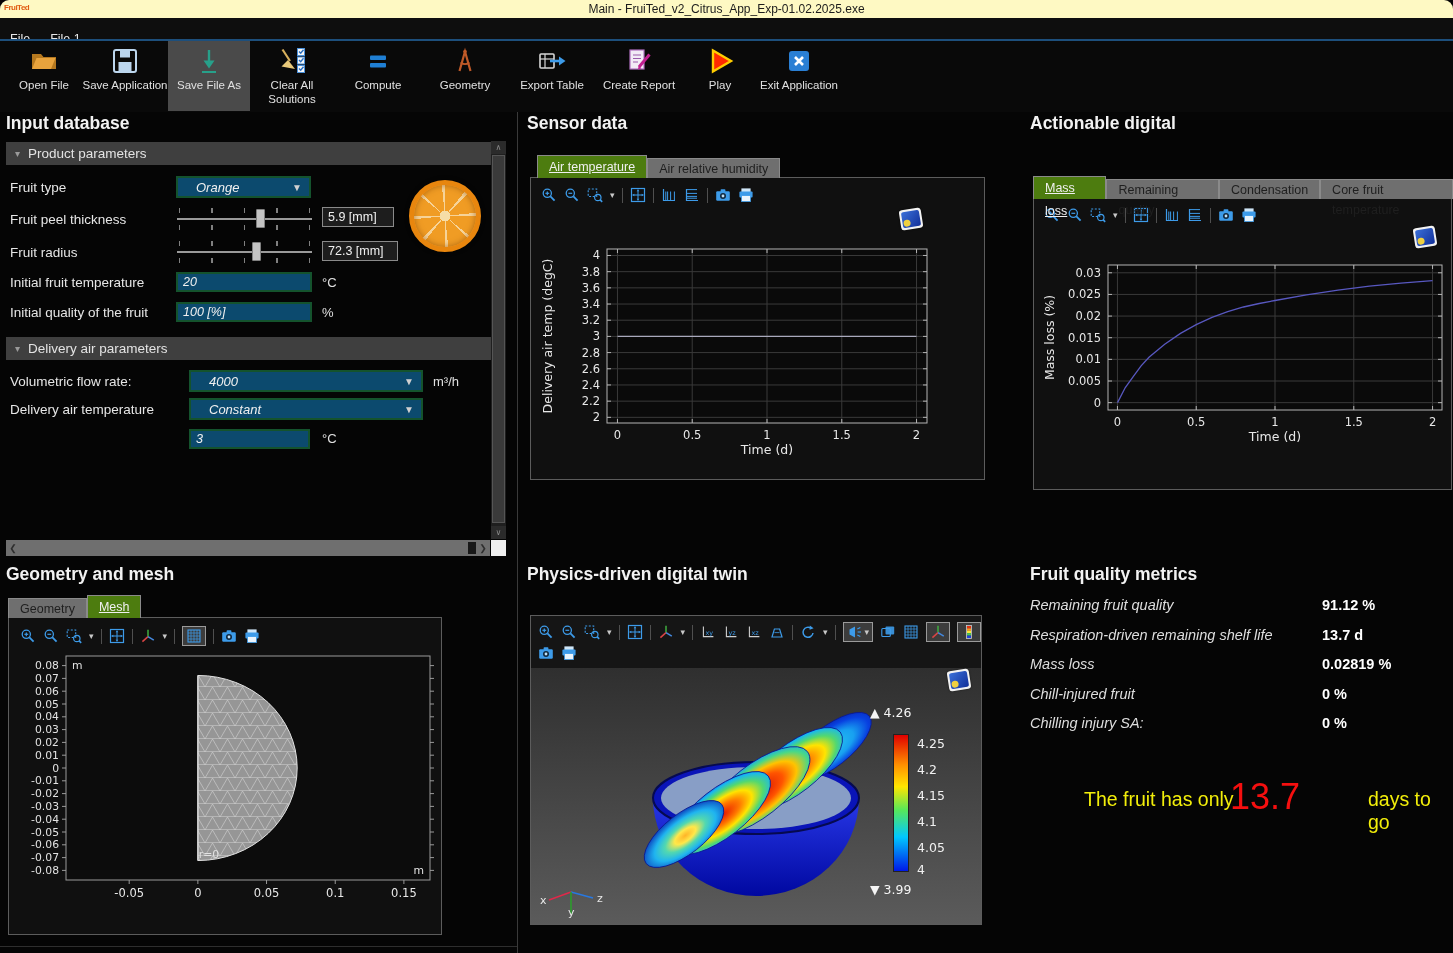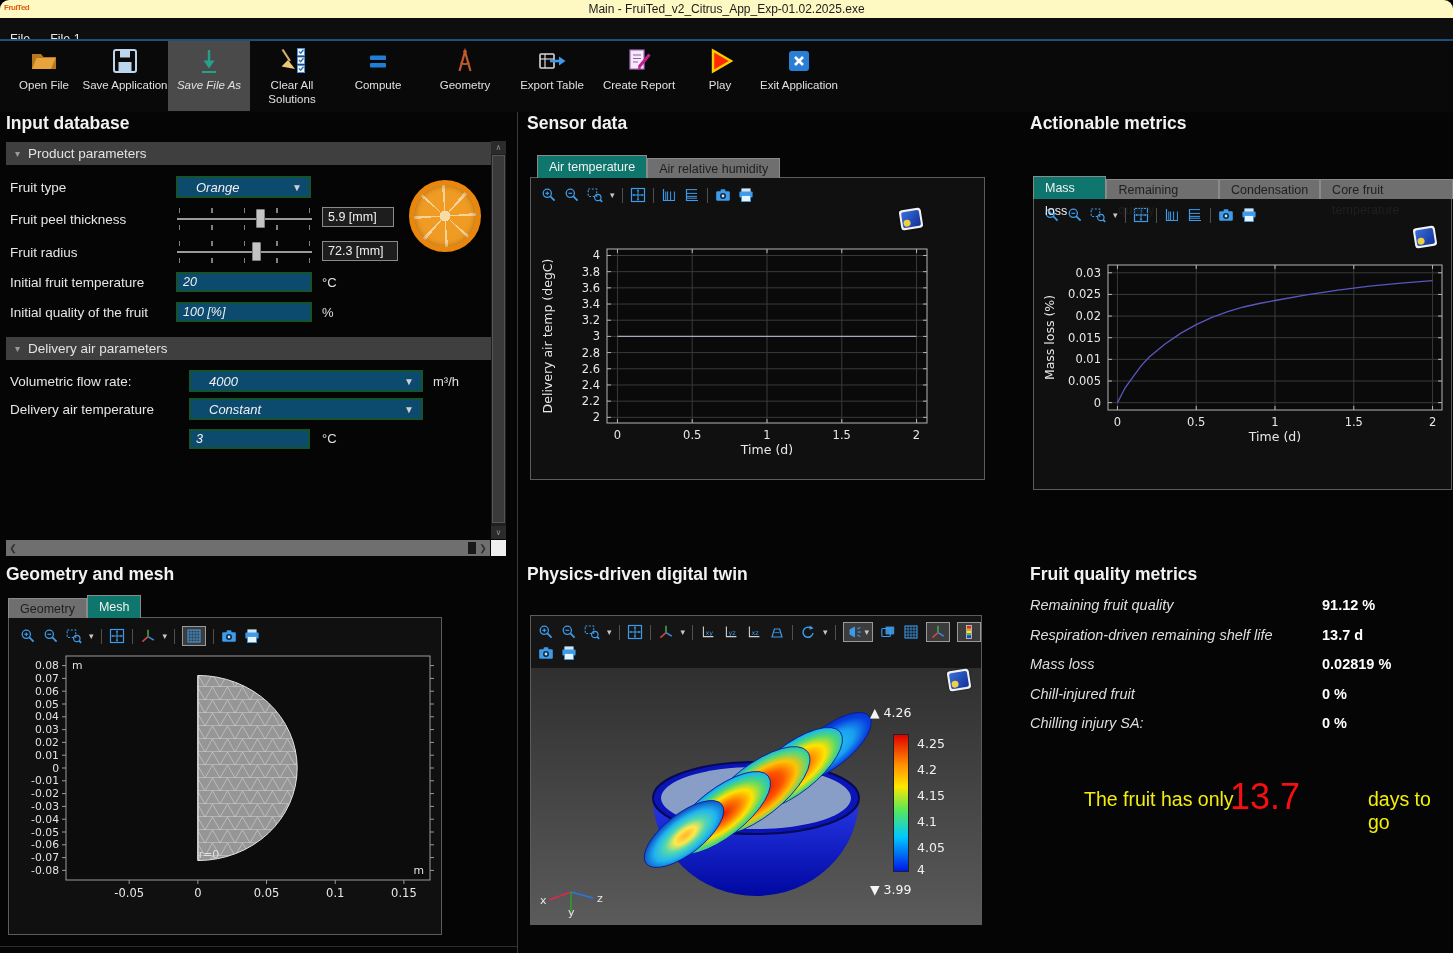--- a/index.html
+++ b/index.html
@@ -13,32 +13,32 @@
   .titlebar .applogo { left:4px; top:3px; font-size:8px; font-weight:bold; color:#e05a10; letter-spacing:-0.5px; }
 
   
   .menubar { left:0; top:18px; width:1453px; height:21px; background:#0e0e0e; display:flex; align-items:center; }
   .menuitem { color:#e8e8e8; font-size:12.5px; padding:8px 10px; height:15px; line-height:21px; cursor:default; }
   .blueline { left:0; top:39px; width:1453px; height:2px; background:#1d4f7c; }
 
   
   .toolbar { left:0; top:41px; width:1453px; height:71px; background:#090909; display:flex; padding-left:6px; }
   .tbtn { height:70px; display:flex; flex-direction:column; align-items:center; padding-top:5px; }
-  .tbtn.active { background:#4a4a4a;font-style:italic; }
+  .tbtn.active { background:#4a4a4a; }
   .bicon { width:30px; height:30px; }
   .bicon svg { display:block; }
   .blabel { font-size:11.5px; color:#e0e0e0; text-align:center; line-height:1.2; margin-top:3px; }
 
   .paneltitle { font-weight:bold; font-size:17.5px; color:#f2f2f2; }
 
   
   .grpbox { border:1px solid #5c5c5c; background:#101010; }
   .tabbar { display:flex; align-items:flex-end; z-index:3; }
   .tab { background:#6f6f6f; color:#1f1f1f; font-size:12.5px; padding:0 11px; height:20px; line-height:20px; border:1px solid #8a8a8a; border-bottom:none; }
-  .tab.active { background:#0f766e; color:#f0f0f0; height:23px; line-height:23px; }
+  .tab.active { background:#4d7c0f; color:#f0f0f0; height:23px; line-height:23px;text-decoration:underline; }
 
   
   .ctoolbar { display:flex; align-items:center; gap:7px; }
   .ticon { width:16px; height:16px; display:inline-block; }
   .ticon svg { display:block; }
   .sep { width:1px; height:15px; background:#4f4f4f; display:inline-block; }
   .caret { color:#c8c8c8; font-size:9px; line-height:16px; }
   .boxed { display:flex; align-items:center; gap:2px; border:1px solid #9a9a9a; background:#3c3c3c; padding:1px 3px; }
 
   
@@ -442,21 +442,21 @@
       <line x1="73" y1="195.1488372093023" x2="77" y2="195.1488372093023" stroke="#b4b4b4"></line>
       <line x1="393" y1="195.1488372093023" x2="389" y2="195.1488372093023" stroke="#b4b4b4"></line>
       <text x="66" y="199.1488372093023" text-anchor="end" class="tick">2.2</text>
       <line x1="73" y1="211.3348837209302" x2="77" y2="211.3348837209302" stroke="#b4b4b4"></line>
       <line x1="393" y1="211.3348837209302" x2="389" y2="211.3348837209302" stroke="#b4b4b4"></line>
       <text x="66" y="215.3348837209302" text-anchor="end" class="tick">2</text>
       <text x="233" y="248" text-anchor="middle" class="alabel">Time (d)</text>
       <text transform="rotate(-90 14 130)" x="14" y="134" text-anchor="middle" class="alabel">Delivery air temp (degC)</text>
     </svg></div>
 
-<div class="abs paneltitle" style="left:1030px;top:113px">Actionable metrics</div>
+<div class="abs paneltitle" style="left:1030px;top:113px">Actionable digital</div>
 <div class="abs tabbar" style="left:1033px;top:176px;height:23px">
   <span class="tab active">Mass loss</span>
   <span class="tab">Remaining quality</span>
   <span class="tab">Condensation</span>
   <span class="tab">Core fruit temperature</span>
 </div>
 <div class="abs grpbox" style="left:1033px;top:198px;width:419px;height:292px"></div>
 <div class="abs ctoolbar" style="left:1044px;top:207px">
   <span class="ticon">
       <svg width="100%" height="100%" viewBox="0 0 16 16">

